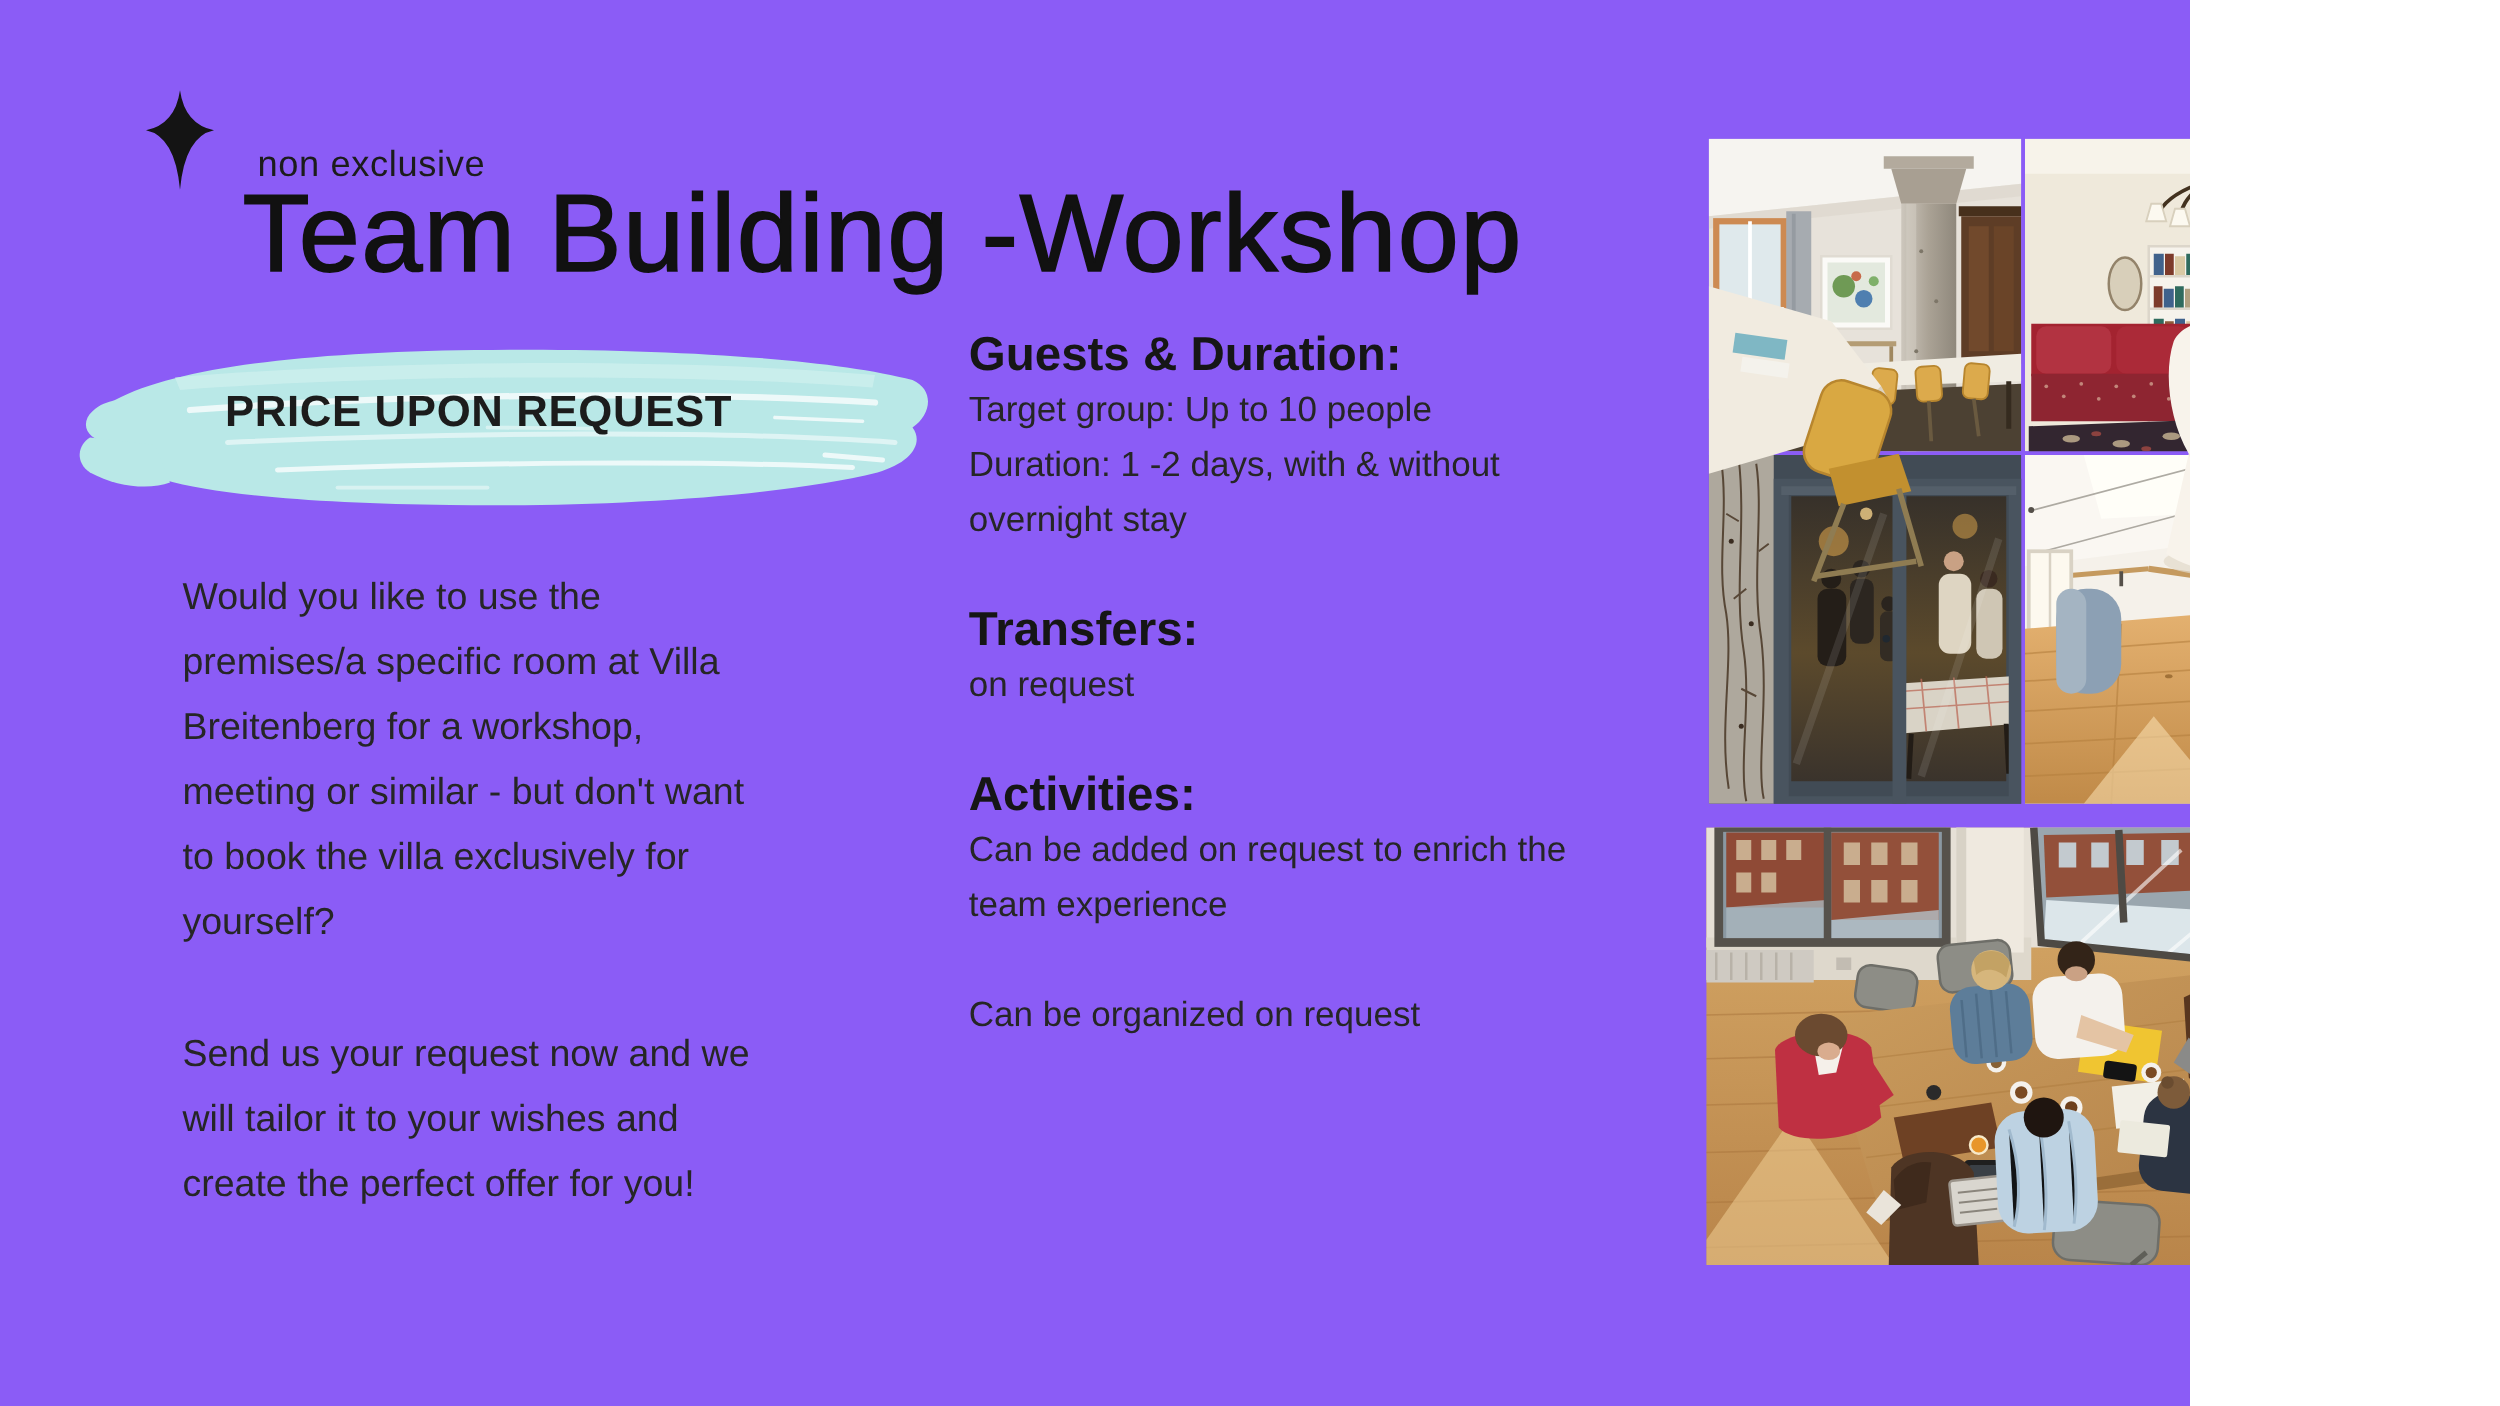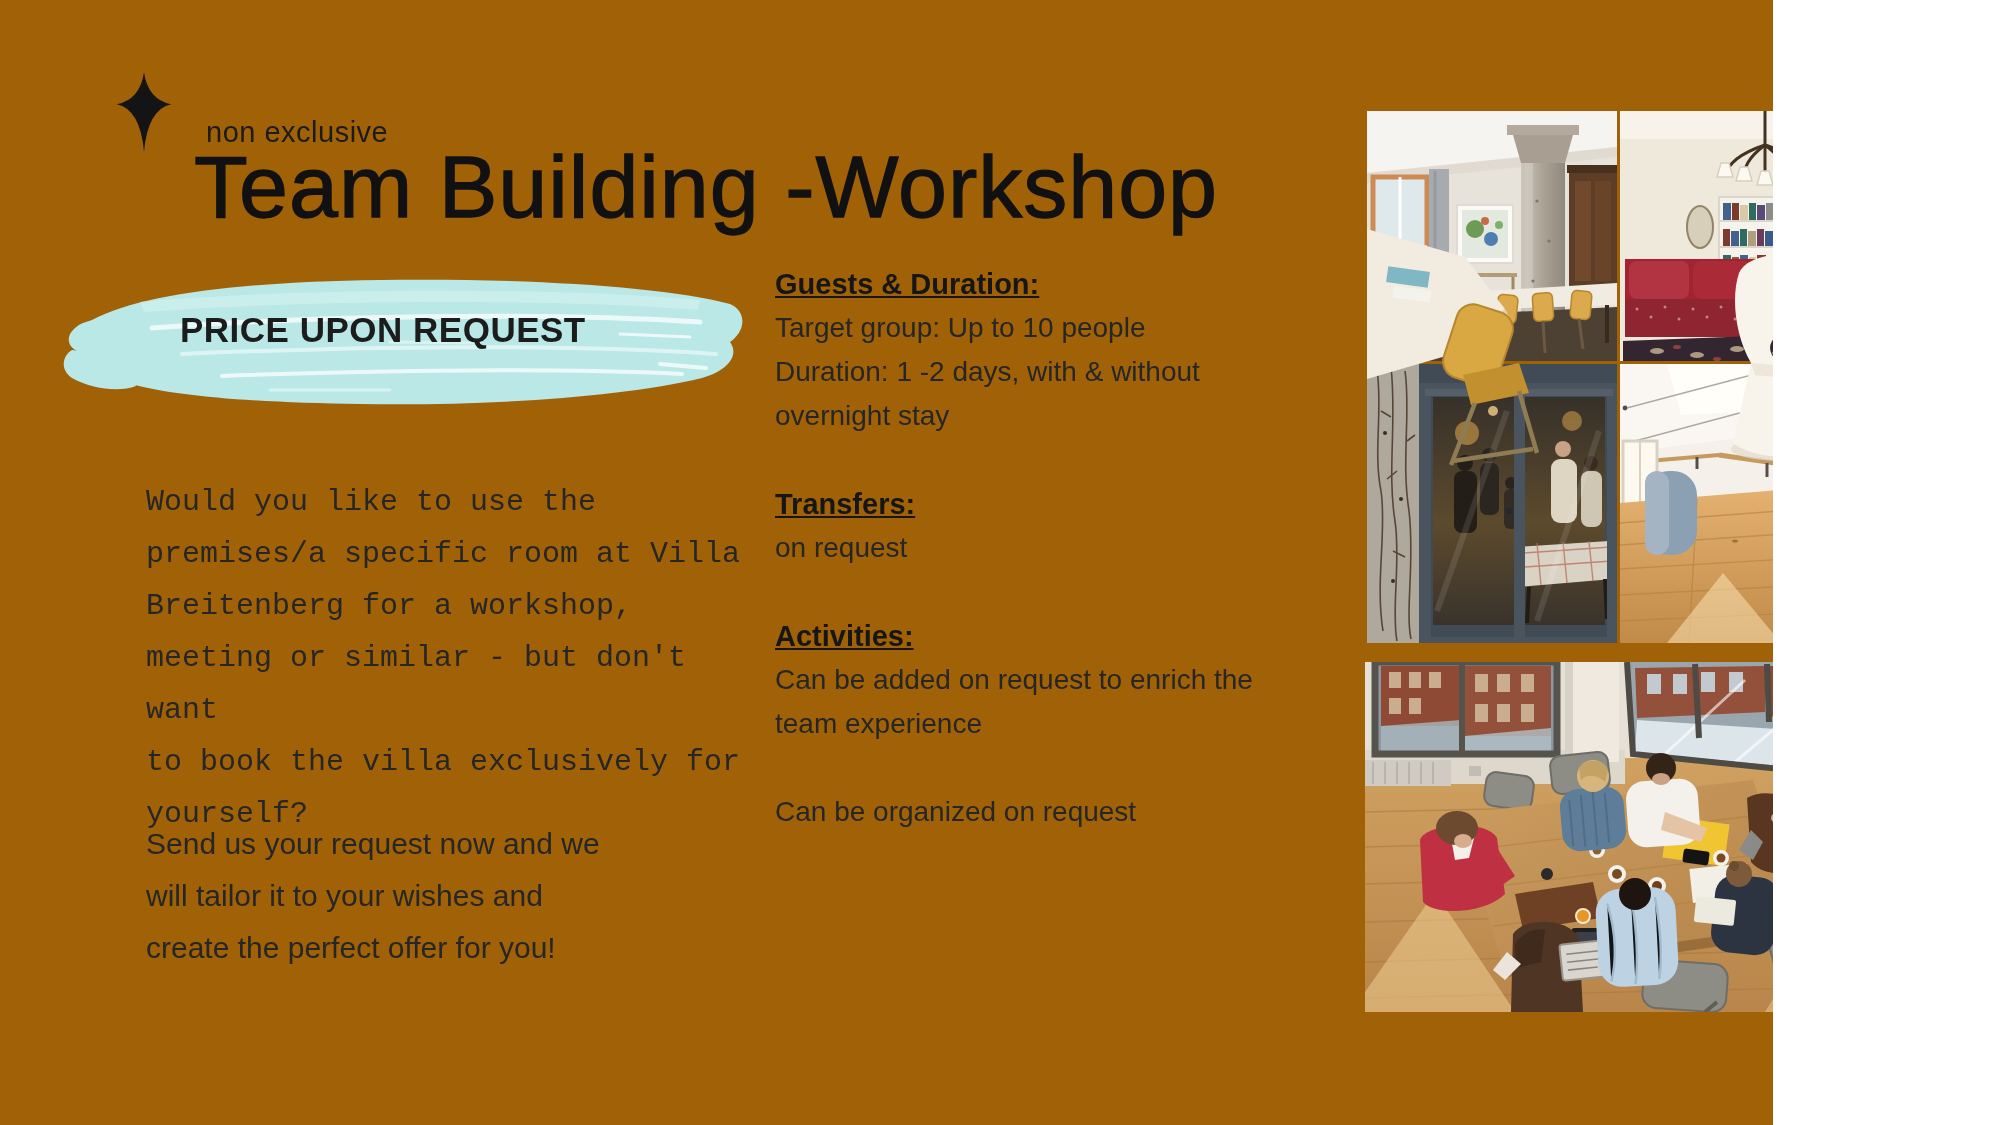--- a/index.html
+++ b/index.html
@@ -1,32 +1,32 @@
 <!DOCTYPE html>
 <html><head>
 <meta charset="utf-8">
 <style>
   html,body{margin:0;padding:0;background:#ffffff;}
   .slide{
-    position:relative;width:1752px;height:1125px;background:#a16207;overflow:hidden;
-    font-family:"Liberation Sans","DejaVu Sans",sans-serif;color:#1f1f1f;padding-left:21px;
+    position:relative;width:1752px;height:1125px;background:#8b5cf6;overflow:hidden;
+    font-family:"Liberation Sans","DejaVu Sans",sans-serif;color:#1f1f1f;
   }
   .abs{position:absolute;}
   .sparkle{left:110px;top:70px;width:68px;height:84px;}
   .eyebrow{left:206px;top:114px;font-size:29px;line-height:36px;color:#1c1c1c;letter-spacing:.5px;}
   .title{left:194px;top:138px;font-size:88px;line-height:98px;font-weight:500;color:#111111;
          letter-spacing:1px;-webkit-text-stroke:1.3px #111111;white-space:nowrap;}
   .brush{left:60px;top:256px;width:696px;height:170px;}
   .price-label{left:180px;top:310px;font-size:35px;font-weight:700;color:#1c1c1c;letter-spacing:.5px;white-space:nowrap;}
   .para{left:146px;width:600px;font-size:30px;line-height:52px;color:#262626;white-space:pre-line;}
-  .para1{top:476px;font-family:Liberation Mono, monospace;}
+  .para1{top:452px;}
   .para2{top:818px;}
   .details{left:775px;top:262px;width:600px;}
   .section{margin:0 0 44px 0;}
-  .section h3{margin:0;font-size:29px;line-height:44px;font-weight:700;color:#161616;text-decoration:underline;}
+  .section h3{margin:0;font-size:38px;line-height:44px;font-weight:700;color:#161616;}
   .section p{margin:0;font-size:28px;line-height:44px;color:#262626;white-space:pre-line;}
   .photo{display:block;}
   .collage{left:1367px;top:111px;width:520px;height:532px;}
   .meeting{left:1365px;top:662px;width:522px;height:350px;}
 </style>
 </head>
 <body>
 
 <div class="slide">
 

